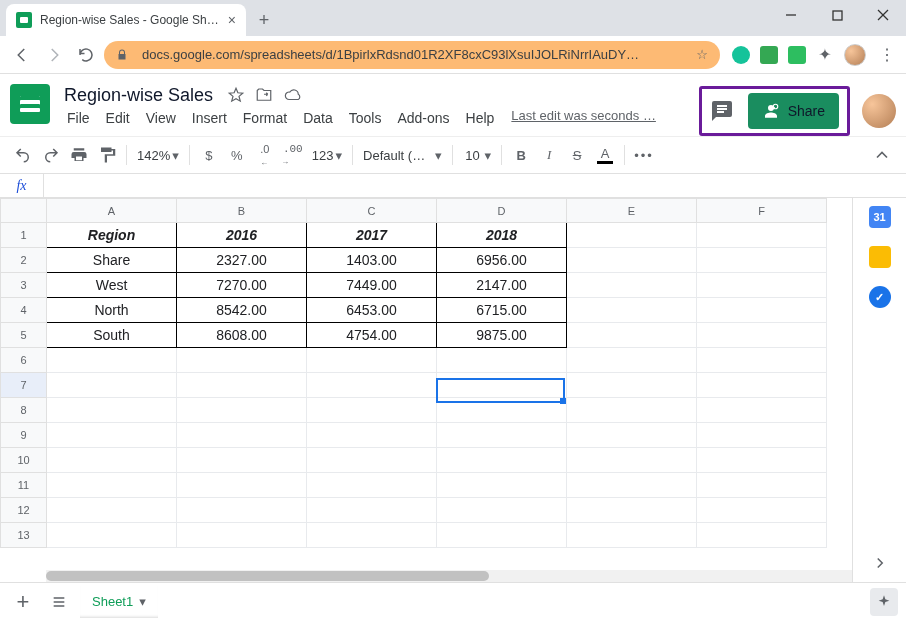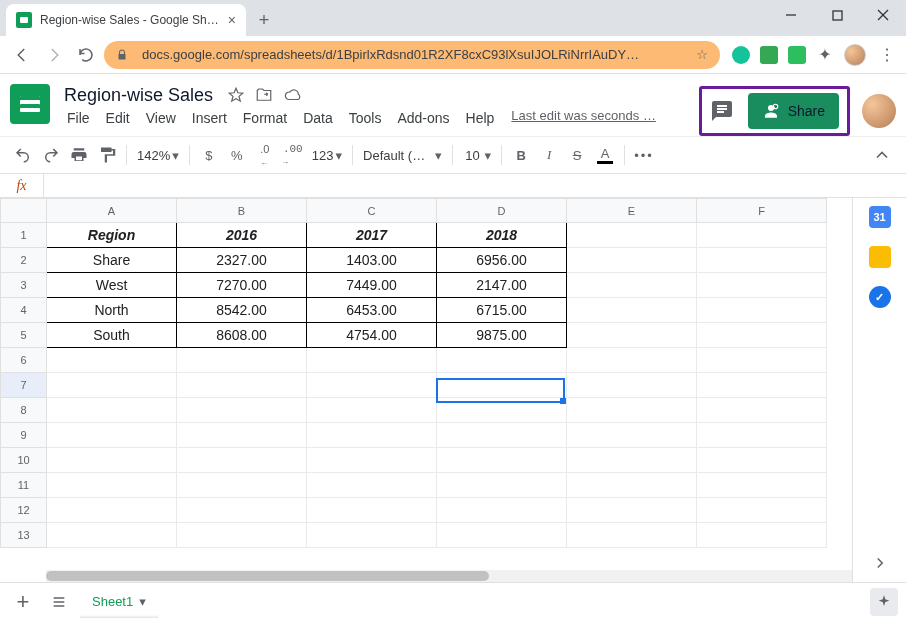--- a/index.html
+++ b/index.html
@@ -56,21 +56,21 @@
   .font span.fname { max-width:70px; white-space:nowrap; overflow:hidden; text-overflow:ellipsis; }
   .bold { font-weight:bold; font-size:15px; }
   .italic { font-style:italic; font-family:'Times New Roman',serif; font-size:16px; }
   .strike { text-decoration:line-through; font-size:15px; }
   .texcolor { display:flex; flex-direction:column; align-items:center; line-height:1; }
   .texcolor .bar { width:16px; height:3px; background:#000; margin-top:1px; }
   .collapse { margin-left:auto; color:#5f6368; cursor:pointer; padding:4px; }
 
   
   .fxbar { height:24px; border-bottom:1px solid #e0e0e0; display:flex; align-items:center; }
-  .fxlabel { width:44px; text-align:center; font-style:italic; font-family:'Times New Roman',serif; color:#c2410c; font-size:14px; border-right:1px solid #e0e0e0; height:100%; display:flex; align-items:center; justify-content:center; }
+  .fxlabel { width:44px; text-align:center; font-style:italic; font-family:'Times New Roman',serif; color:#1d4ed8; font-size:14px; border-right:1px solid #e0e0e0; height:100%; display:flex; align-items:center; justify-content:center; }
   .fxinput { flex:1; padding:0 8px; font-size:13px; }
 
   
   .gridwrap { position:relative; height:384px; overflow:hidden; display:flex; }
   .gridmain { flex:1; overflow:hidden; position:relative; }
   table.grid { border-collapse:collapse; table-layout:fixed; }
   table.grid th.colhdr { height:24px; background:#f8f9fa; border:1px solid #e0e0e0; font-weight:normal; font-size:11px; color:#5f6368; text-align:center; }
   table.grid th.rowhdr { width:46px; background:#f8f9fa; border:1px solid #e0e0e0; font-weight:normal; font-size:11px; color:#5f6368; text-align:center; }
   table.grid td { border:1px solid #e8eaed; height:25px; font-size:14px; padding:0 4px; text-align:center; vertical-align:middle; }
   table.grid th.corner { width:46px; height:24px; background:#f8f9fa; border:1px solid #e0e0e0; }

